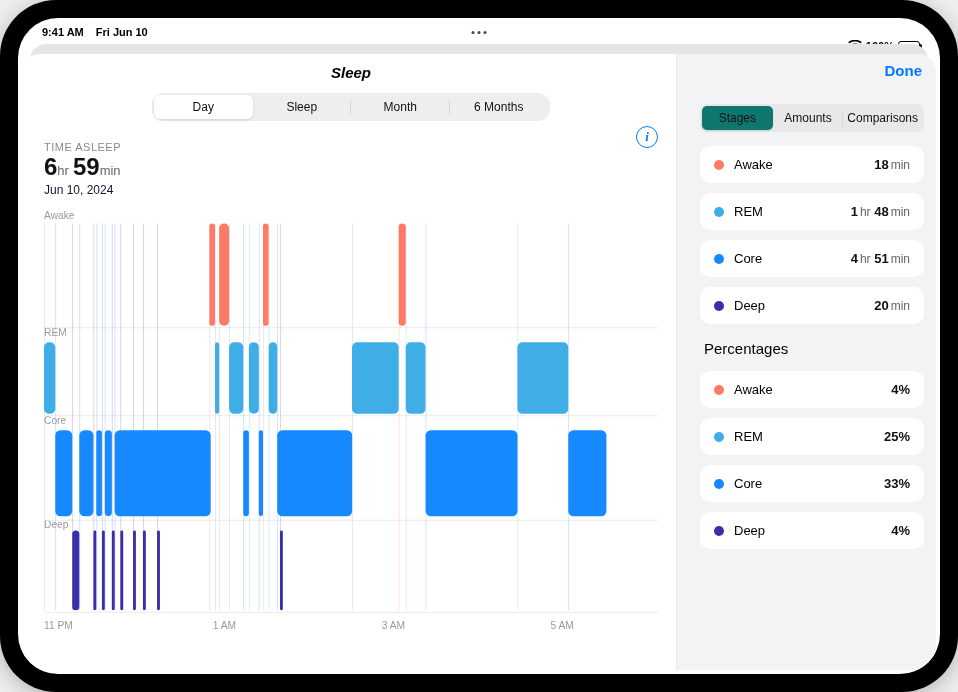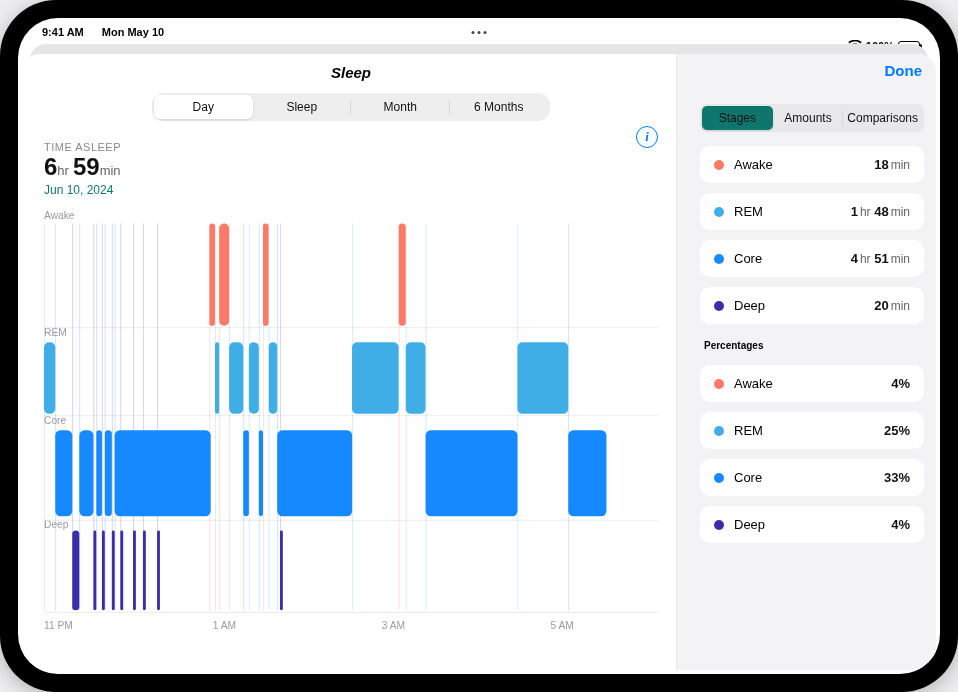--- a/index.html
+++ b/index.html
@@ -32,21 +32,21 @@
   .statusbar {
     height: 24px;
     display: flex;
     align-items: center;
     justify-content: space-between;
     padding: 4px 20px 0 24px;
     font-size: 11px;
     font-weight: 600;
     color: #000;
   }
-  .statusbar-left { display: flex; gap: 18px; }
+  .statusbar-left { display: flex; gap: 12px; }
   .statusbar-center {
     position: absolute;
     left: 50%; transform: translateX(-50%);
     display: flex; gap: 3px;
   }
   .statusbar-center .dot { width:3px; height:3px; border-radius:50%; background:#444; }
   .statusbar-right { display:flex; align-items:center; gap:4px;margin-top:28px; }
   .wifi-icon svg { width:14px; height:10px; }
   .battery-wrap { display:flex; align-items:center; gap:2px; }
   .battery {
@@ -109,21 +109,21 @@
   .seg-item + .seg-item::before {
     content:""; position:absolute; left:-1px; top:5px; bottom:5px; width:1px;
     background:#d6d6d9;
   }
   .seg-item.selected { background:#fff; box-shadow:0 1px 3px rgba(0,0,0,.12);}
   .seg-item.selected + .seg-item::before { display:none; }
   .chart-head { margin-top:20px; }
   .chart-head .label { font-size:11px; color:#8a8a8e; letter-spacing:.5px; }
   .time-big { font-size:24px; font-weight:700; color:#111; }
   .time-big .unit { font-size:13px; font-weight:500; color:#666; margin-right:4px;}
-  .date { font-size:12px; color:#0f766e; margin-top:2px; }
+  .date { font-size:12px; color:#0f172a; margin-top:2px; }
   .info-btn {
     position:absolute; right:18px; top:72px;
     width:22px; height:22px; border:1.6px solid #007aff;
     border-radius:50%; display:flex; align-items:center; justify-content:center;
     color:#007aff; font-weight:600; font-family:Georgia, serif;
     font-size:13px; font-style:italic;
   }
   
   .chart-svg { width:100%; margin-top:6px; }
   .lane-label { font-size:10px; fill:#9a9a9e; }
@@ -153,35 +153,35 @@
   .cards { margin-top:14px; display:flex; flex-direction:column; gap:10px; }
   .card {
     background:#fff; border-radius:10px;
     display:flex; align-items:center;
     padding:11px 14px;
   }
   .legend-dot { width:10px; height:10px; border-radius:50%; margin-right:10px; }
   .card .name { flex:1; font-size:13px; }
   .card .val { font-size:13px; font-weight:600; color:#111; }
   .card .val .u { font-weight:400; color:#666; font-size:12px; margin-left:2px;}
-  .section-title { font-size:10px; font-weight:700; margin:16px 0 4px 4px; }
+  .section-title { font-size:15px; font-weight:400; margin:16px 0 4px 4px; }
   
   .home-ind { position:absolute; bottom:4px; left:50%; transform:translateX(-50%);
     width:150px; height:4px; background:#000; border-radius:3px; }
 </style>
 </head>
 <body>
 
 <div class="frame">
   <div class="screen">
 
     <div class="statusbar">
       <div class="statusbar-left">
         <span>9:41 AM</span>
-        <span>Mon May 10</span>
+        <span>Fri Jun 10</span>
       </div>
       <div class="statusbar-center">
         <span class="dot"></span>
           <span class="dot"></span>
           <span class="dot"></span>
       </div>
       <div class="statusbar-right">
         <span class="wifi-icon">
           <svg viewBox="0 0 24 18">
               <path d="M12 17l-2.2-2.6c1.3-1 3.1-1 4.4 0L12 17zm-5-5.6l-2.1-2.5c3.9-3.3 10.3-3.3 14.2 0L17 11.4c-2.8-2.3-7.2-2.3-10 0zM2 6.3L-.1 3.8C6.8-1.9 17.2-1.9 24.1 3.8L22 6.3C16.4 1.5 7.6 1.5 2 6.3z" fill="#000"></path>

